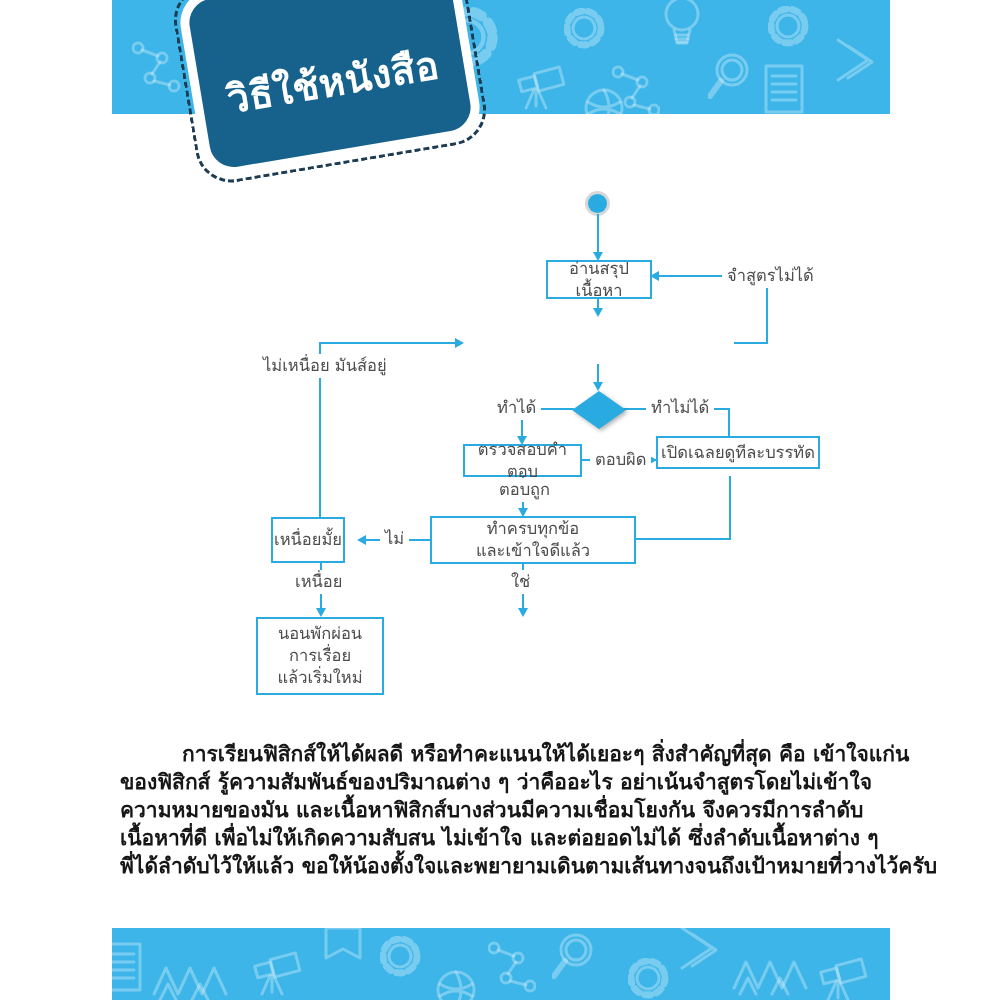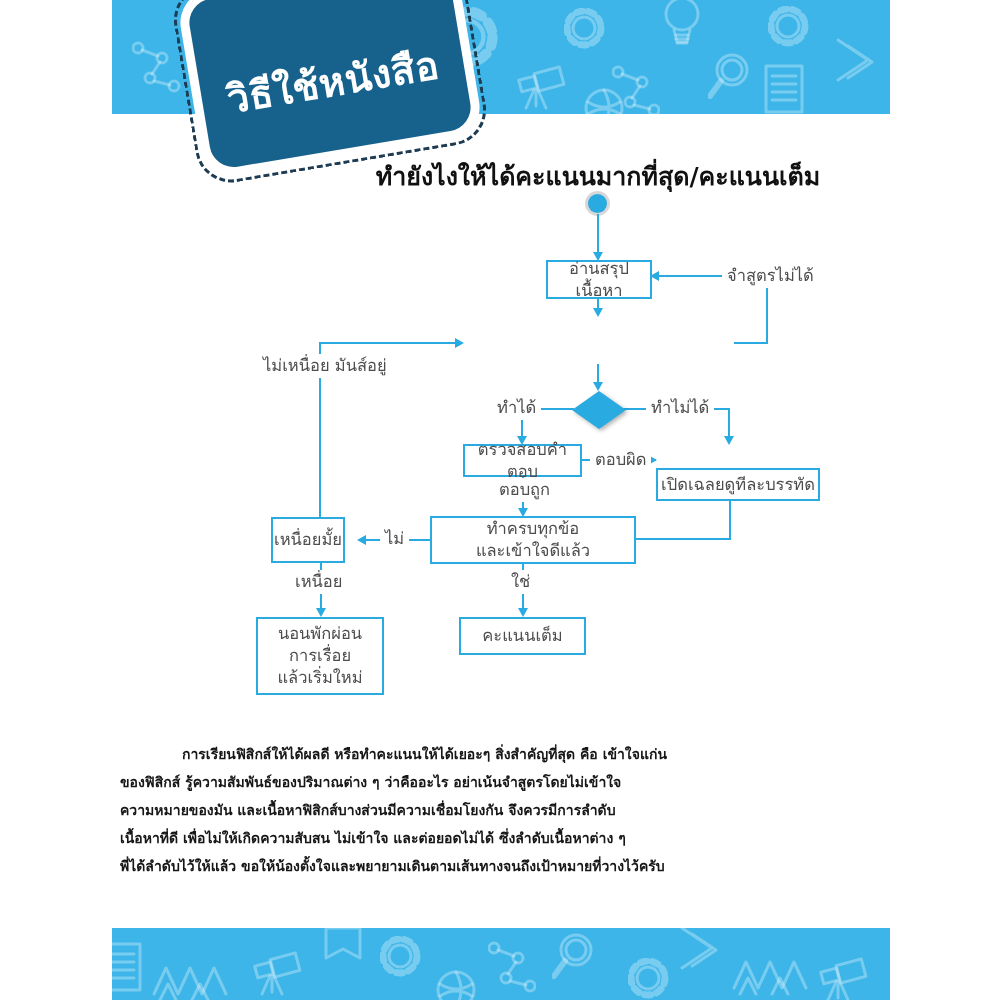--- a/index.html
+++ b/index.html
@@ -29,21 +29,21 @@
   .arr.down{border-left:5px solid transparent;border-right:5px solid transparent;border-top:9px solid #29abe2;}
   .arr.left{border-top:5px solid transparent;border-bottom:5px solid transparent;border-right:9px solid #29abe2;}
   .arr.right{border-top:5px solid transparent;border-bottom:5px solid transparent;border-left:9px solid #29abe2;}
   .elabel{position:absolute;background:#ffffff;color:#4d4d4d;font-size:16.5px;line-height:22px;
           padding:1px 5px;white-space:nowrap;}
   #start-dot{position:absolute;left:588px;top:194px;width:19px;height:19px;border-radius:50%;
              background:#29abe2;box-shadow:0 0 0 3px rgba(140,140,140,0.35);}
   #diamond{position:absolute;left:570px;top:389px;filter:drop-shadow(2px 2px 2px rgba(0,0,0,0.3));}
 
   
-  #para{position:absolute;left:120px;top:740px;width:766px;color:#161616;font-size:14px;
+  #para{position:absolute;left:120px;top:740px;width:766px;color:#161616;font-size:21px;
         line-height:28px;font-weight:600;}
   #para .pline{white-space:nowrap;}
   #para .pline:first-child{text-indent:62px;}
 </style>
 </head>
 <body>
 
 <svg width="0" height="0" style="position:absolute" aria-hidden="true">
   <defs>
     <g id="d-bulb">
@@ -176,21 +176,20 @@
       </svg>
   </div>
 
   <div id="tag">
     <div class="dash"></div>
     <div class="fill">
       <span class="label">วิธีใช้หนังสือ</span>
     </div>
   </div>
 
-  <div class="fc-title">ทำยังไงให้ได้คะแนนมากที่สุด/คะแนนเต็ม</div>
 
   <div id="start-dot"></div>
 
   <div class="line" style="left:597px;top:214px;width:2px;height:39px"></div>
   <div class="arr down" style="left:593px;top:252px"></div>
 
   <div class="line" style="left:658px;top:275px;width:110px;height:2px"></div>
   <div class="arr left" style="left:650px;top:271px"></div>
   <div class="line" style="left:766px;top:276px;width:2px;height:68px"></div>
   <div class="line" style="left:734px;top:342px;width:34px;height:2px"></div>
@@ -247,42 +246,39 @@
 
 
   <svg id="diamond" width="58" height="42">
     <polygon points="29,2 56,21 29,40 2,21" fill="#29abe2"></polygon>
   </svg>
 
   <div class="node" style="left:463px;top:444px;width:119px;height:33px">
     <span>ตรวจสอบคำตอบ</span>
   </div>
 
-  <div class="node" style="left:656px;top:468px;width:164px;height:33px">
+  <div class="node" style="left:656px;top:436px;width:164px;height:33px">
     <span>เปิดเฉลยดูทีละบรรทัด</span>
   </div>
 
   <div class="node" style="left:430px;top:516px;width:206px;height:48px">
     <span>ทำครบทุกข้อ</span>
     <span>และเข้าใจดีแล้ว</span>
   </div>
 
   <div class="node" style="left:271px;top:517px;width:74px;height:46px">
     <span>เหนื่อยมั้ย</span>
   </div>
 
   <div class="node" style="left:256px;top:617px;width:128px;height:78px">
     <span>นอนพักผ่อน</span>
     <span>การเรื่อย</span>
     <span>แล้วเริ่มใหม่</span>
   </div>
 
-  <div class="node" style="left:459px;top:617px;width:127px;height:38px">
-    <span>คะแนนเต็ม</span>
-  </div>
 
   <div id="para">
     <div class="pline">การเรียนฟิสิกส์ให้ได้ผลดี หรือทำคะแนนให้ได้เยอะๆ สิ่งสำคัญที่สุด คือ เข้าใจแก่น</div>
     <div class="pline">ของฟิสิกส์ รู้ความสัมพันธ์ของปริมาณต่าง ๆ ว่าคืออะไร อย่าเน้นจำสูตรโดยไม่เข้าใจ</div>
     <div class="pline">ความหมายของมัน และเนื้อหาฟิสิกส์บางส่วนมีความเชื่อมโยงกัน จึงควรมีการลำดับ</div>
     <div class="pline">เนื้อหาที่ดี เพื่อไม่ให้เกิดความสับสน ไม่เข้าใจ และต่อยอดไม่ได้ ซึ่งลำดับเนื้อหาต่าง ๆ</div>
     <div class="pline">พี่ได้ลำดับไว้ให้แล้ว ขอให้น้องตั้งใจและพยายามเดินตามเส้นทางจนถึงเป้าหมายที่วางไว้ครับ</div>
   </div>
 
 </div>

